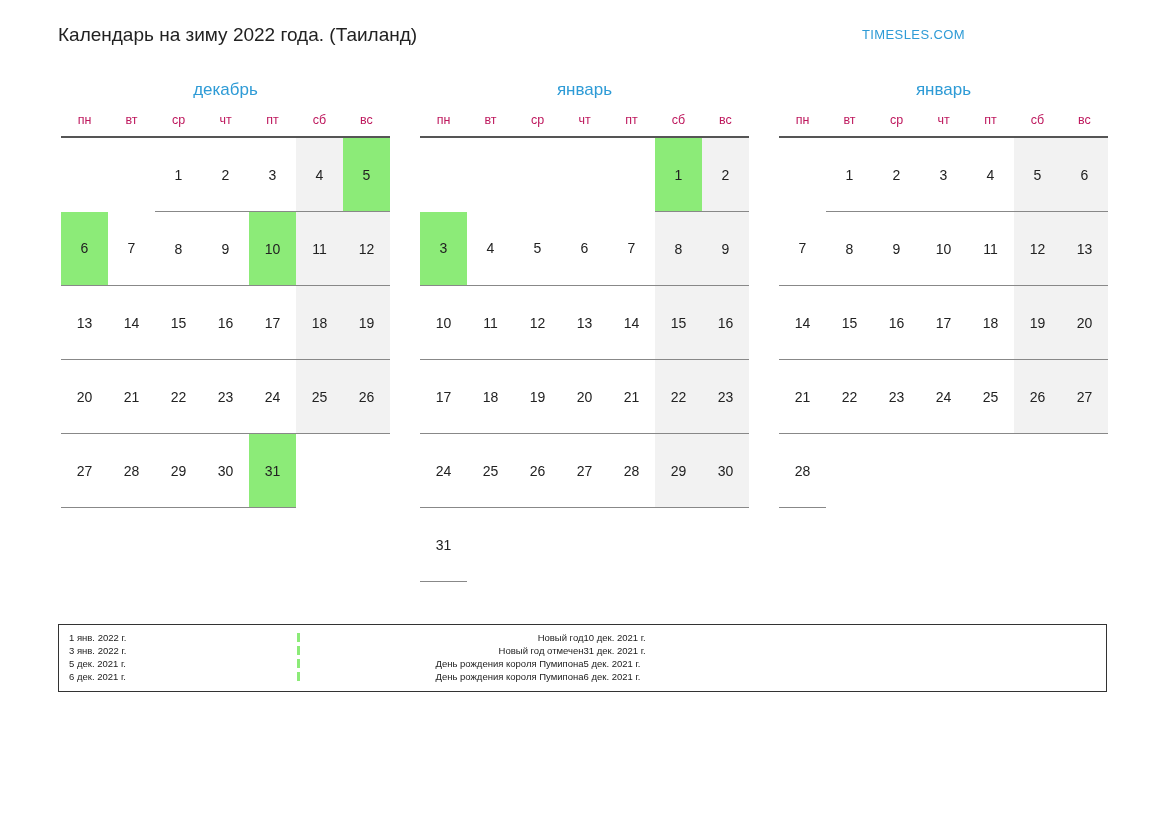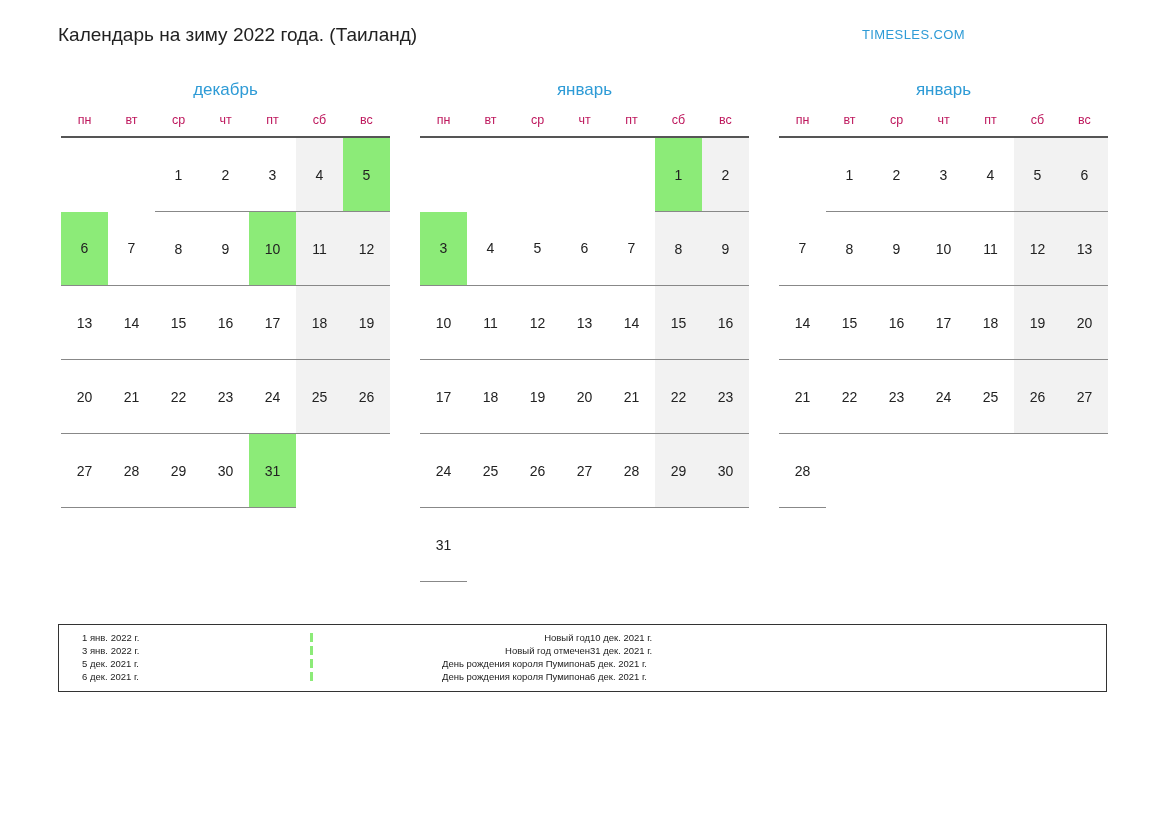--- a/index.html
+++ b/index.html
@@ -95,21 +95,21 @@
   table.cal td.holiday {
     background: #8ceb78;
   }
   
   .legend {
     position: absolute;
     left: 58px;
     top: 624px;
     width: 1049px;
     border: 1px solid #333333;
-    padding: 6px 8px 8px 23px;
+    padding: 6px 8px 8px 10px;
     box-sizing: border-box;
   }
   .legend-cols {
     display: flex;
   }
   .legend-col {
     width: 50%;
     display: flex;
   }
   .legend-dates {

